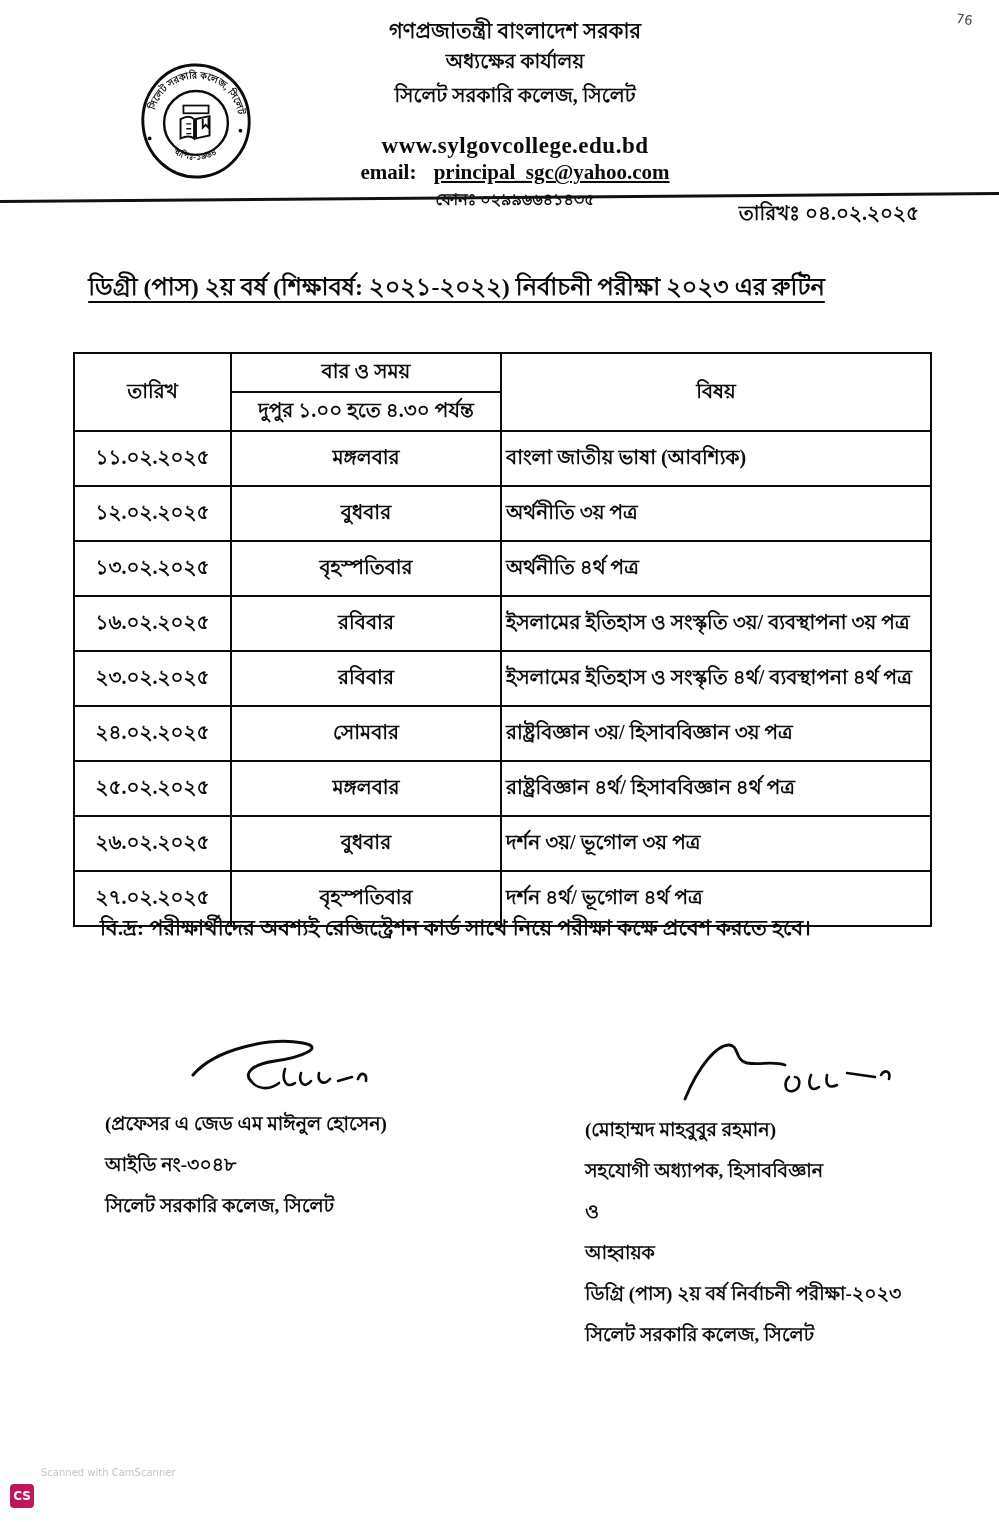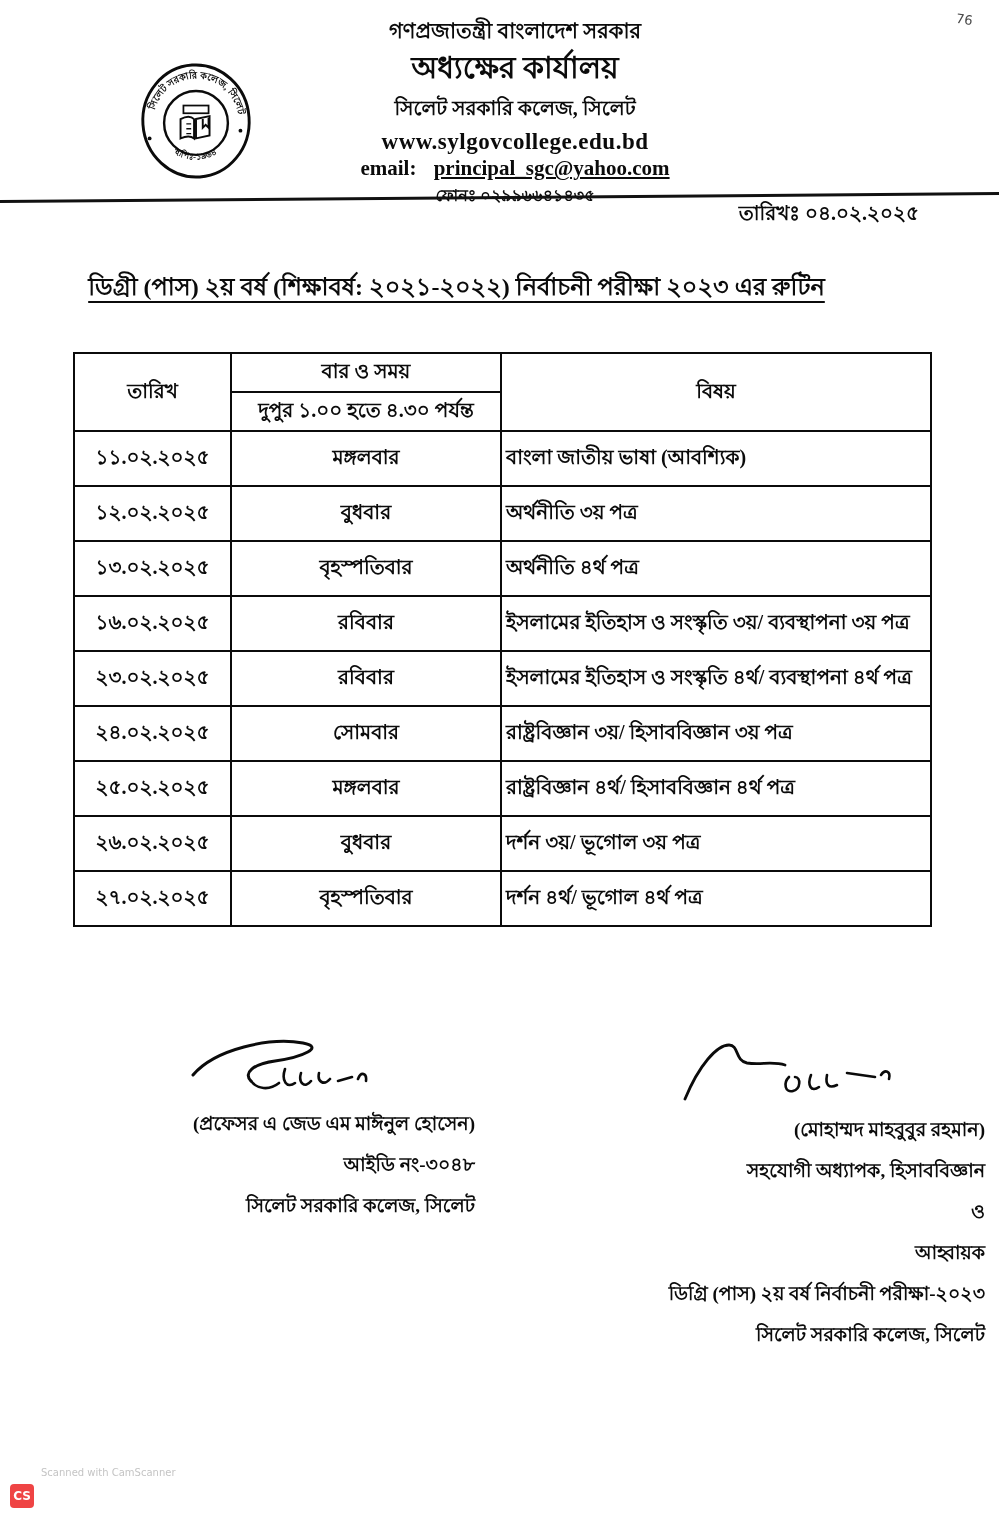--- a/index.html
+++ b/index.html
@@ -12,23 +12,23 @@
     color:#0b0b0b;
     overflow:hidden;
   }
   .abs{position:absolute;}
   .ctr{text-align:center;}
 
   
   #page-number{top:12px;right:26px;font-size:13px;color:#4a4a4a;font-family:"DejaVu Sans",sans-serif;transform:rotate(8deg);}
   #header-block{left:55px;top:18px;width:920px;}
   .h-line1{font-size:21px;font-weight:bold;line-height:1.25;}
-  .h-line2{font-size:30px;font-weight:bold;line-height:1.3;margin-top:4px;}
+  .h-line2{font-size:20px;font-weight:bold;line-height:1.3;margin-top:4px;}
   .h-line3{font-size:20px;font-weight:bold;margin-top:6px;}
-  .h-line4{font-size:23px;font-weight:bold;margin-top:3px;letter-spacing:.5px;}
+  .h-line4{font-size:23px;font-weight:bold;margin-top:20px;letter-spacing:.5px;}
   .h-line5{font-size:21px;font-weight:bold;margin-top:1px;}
   .h-line5 .email-underline{text-decoration:underline;margin-left:12px;}
   .h-line6{font-size:16px;font-weight:bold;margin-top:2px;}
   #logo{left:138px;top:60px;width:116px;height:122px;}
   #top-rule{left:0;top:196px;width:999px;height:3px;background:#111;transform:rotate(-0.45deg);}
   #date-line{top:198px;right:80px;font-size:20px;font-weight:bold;text-align:center;}
 
   
   #doc-title{left:0;top:268px;width:913px;text-align:center;font-size:24px;font-weight:bold;}
   #doc-title span{text-decoration:underline;text-underline-offset:6px;}
@@ -44,30 +44,30 @@
   .hdr-top{height:36px;}
   .hdr-bot{height:38px;}
   tbody td{height:49px;}
   td.cell-date,td.cell-day{text-align:center;}
   td.cell-subj{text-align:left;padding-left:4px;}
 
   
   #note{left:100px;top:912px;width:860px;font-size:21px;font-weight:bold;}
 
   
-  .sig-block{text-align:right;}
+  .sig-block{text-align:left;}
   #sig-left{left:105px;top:1035px;width:370px;}
   #sig-right{left:585px;top:1035px;width:400px;}
   .sig-svg{display:block;margin:0 auto;}
   .sig-name{font-size:19px;font-weight:bold;margin-top:2px;}
   .sig-line{font-size:19px;font-weight:bold;margin-top:9px;}
 
   
   #scan-mark{left:10px;bottom:14px;display:flex;align-items:center;gap:7px;}
-  #scan-badge{width:24px;height:24px;background:#ef4444;border-radius:4px;color:#ffffff;
+  #scan-badge{width:24px;height:24px;background:#be185d;border-radius:4px;color:#ffffff;
     font-family:"DejaVu Sans",sans-serif;font-size:12px;font-weight:bold;
     display:flex;align-items:center;justify-content:center;margin-top:48px;}
   #scan-text{font-family:"DejaVu Sans",sans-serif;font-size:10px;color:#c4c4c4;}
 </style>
 </head>
 <body>
 
 <div id="page">
 
   <div id="page-number" class="abs">76</div>
@@ -176,20 +176,21 @@
         </tr>
         <tr>
           <td class="cell-date">২৭.০২.২০২৫</td>
           <td class="cell-day">বৃহস্পতিবার</td>
           <td class="cell-subj">দর্শন ৪র্থ/ ভূগোল ৪র্থ পত্র</td>
         </tr>
       </tbody>
     </table>
   </div>
 
+  <div id="note" class="abs">বি.দ্র: পরীক্ষার্থীদের অবশ্যই রেজিস্ট্রেশন কার্ড সাথে নিয়ে পরীক্ষা কক্ষে প্রবেশ করতে হবে।</div>
 
   <div id="sig-left" class="abs sig-block">
     <svg class="sig-svg" width="230" height="72" viewBox="0 0 230 72">
       <path d="M18,40 C40,14 95,2 128,8 C150,12 128,22 100,26 C78,29 68,38 76,46" fill="none" stroke="#0b0b0b" stroke-width="3" stroke-linecap="round"></path>
       <path d="M76,46 c6,8 18,10 28,2 m6,-14 c-4,12 2,20 10,14 m6,-10 c-3,10 4,16 10,8
                m8,-8 c-2,9 5,13 11,6 m8,2 l14,-4 m6,2 c3,-8 9,-6 8,2" fill="none" stroke="#0b0b0b" stroke-width="2.6" stroke-linecap="round"></path>
     </svg>
     <div class="sig-name">(প্রফেসর এ জেড এম মাঈনুল হোসেন)</div>
     <div class="sig-line">আইডি নং-৩০৪৮</div>
     <div class="sig-line">সিলেট সরকারি কলেজ, সিলেট</div>

